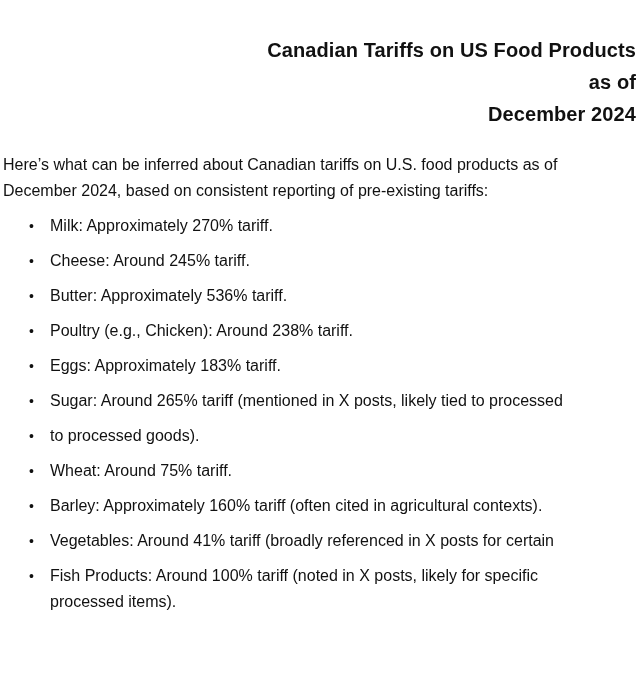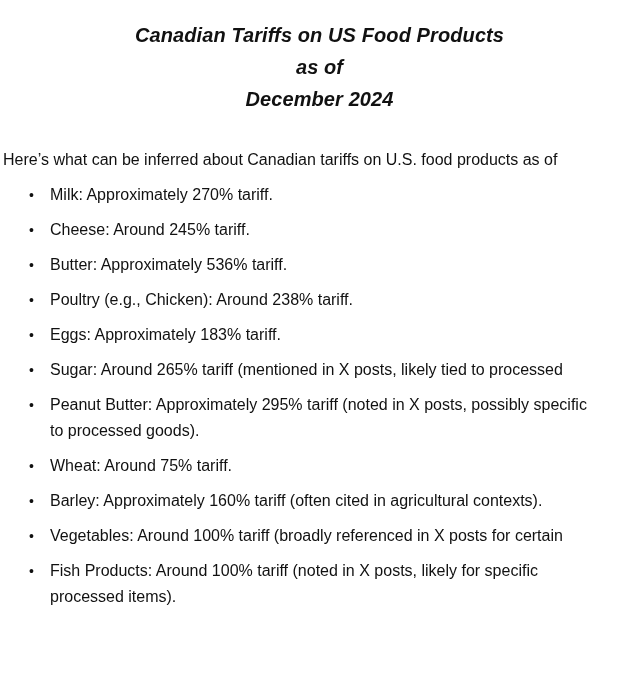--- a/index.html
+++ b/index.html
@@ -12,33 +12,32 @@
     height: 700px;
     overflow: hidden;
     font-family: "Liberation Sans", "DejaVu Sans", sans-serif;
     color: #111111;
     -webkit-font-smoothing: antialiased;
   }
   .doc {
     padding: 0 4px 0 3px;
   }
   .title-block {
-    margin-top: 19px;
-    text-align: center;
+    margin-top: 34px;
+    text-align: right;
     font-weight: bold;
-    font-style: italic;
     font-size: 20px;
     line-height: 32px;
     letter-spacing: 0.1px;
   }
   .title-line {
     display: block;
   }
   .intro {
-    margin: 32px 0 0 0;
+    margin: 22px 0 0 0;
     font-size: 16px;
     line-height: 26px;
   }
   .line {
     display: block;
     white-space: nowrap;
   }
   ul.bullets {
     list-style: none;
     margin: 9px 0 0 0;
@@ -67,20 +66,21 @@
 <div class="doc">
 
   <header class="title-block">
     <span class="title-line">Canadian Tariffs on US Food Products</span>
     <span class="title-line">as of</span>
     <span class="title-line">December 2024</span>
   </header>
 
   <p class="intro">
     <span class="line">Here’s what can be inferred about Canadian tariffs on U.S. food products as of</span>
+    <span class="line">December 2024, based on consistent reporting of pre-existing tariffs:</span>
   </p>
 
   <ul class="bullets">
 
     <li class="item">
       <span class="marker">•</span>
       <span class="text">
         <span class="line">Milk: Approximately 270% tariff.</span>
         <span class="line"></span>
       </span>
@@ -121,21 +121,20 @@
     <li class="item">
       <span class="marker">•</span>
       <span class="text">
         <span class="line">Sugar: Around 265% tariff (mentioned in X posts, likely tied to processed</span>
       </span>
     </li>
 
     <li class="item">
       <span class="marker">•</span>
       <span class="text">
-        <span class="line">Peanut Butter: Approximately 295% tariff (noted in X posts, possibly specific</span>
         <span class="line">to processed goods).</span>
       </span>
     </li>
 
     <li class="item">
       <span class="marker">•</span>
       <span class="text">
         <span class="line">Wheat: Around 75% tariff.</span>
         <span class="line"></span>
       </span>
@@ -145,21 +144,21 @@
       <span class="marker">•</span>
       <span class="text">
         <span class="line">Barley: Approximately 160% tariff (often cited in agricultural contexts).</span>
         <span class="line"></span>
       </span>
     </li>
 
     <li class="item">
       <span class="marker">•</span>
       <span class="text">
-        <span class="line">Vegetables: Around 100% tariff (broadly referenced in X posts for certain</span>
+        <span class="line">Vegetables: Around 41% tariff (broadly referenced in X posts for certain</span>
       </span>
     </li>
 
     <li class="item">
       <span class="marker">•</span>
       <span class="text">
         <span class="line">Fish Products: Around 100% tariff (noted in X posts, likely for specific</span>
         <span class="line">processed items).</span>
       </span>
     </li>

